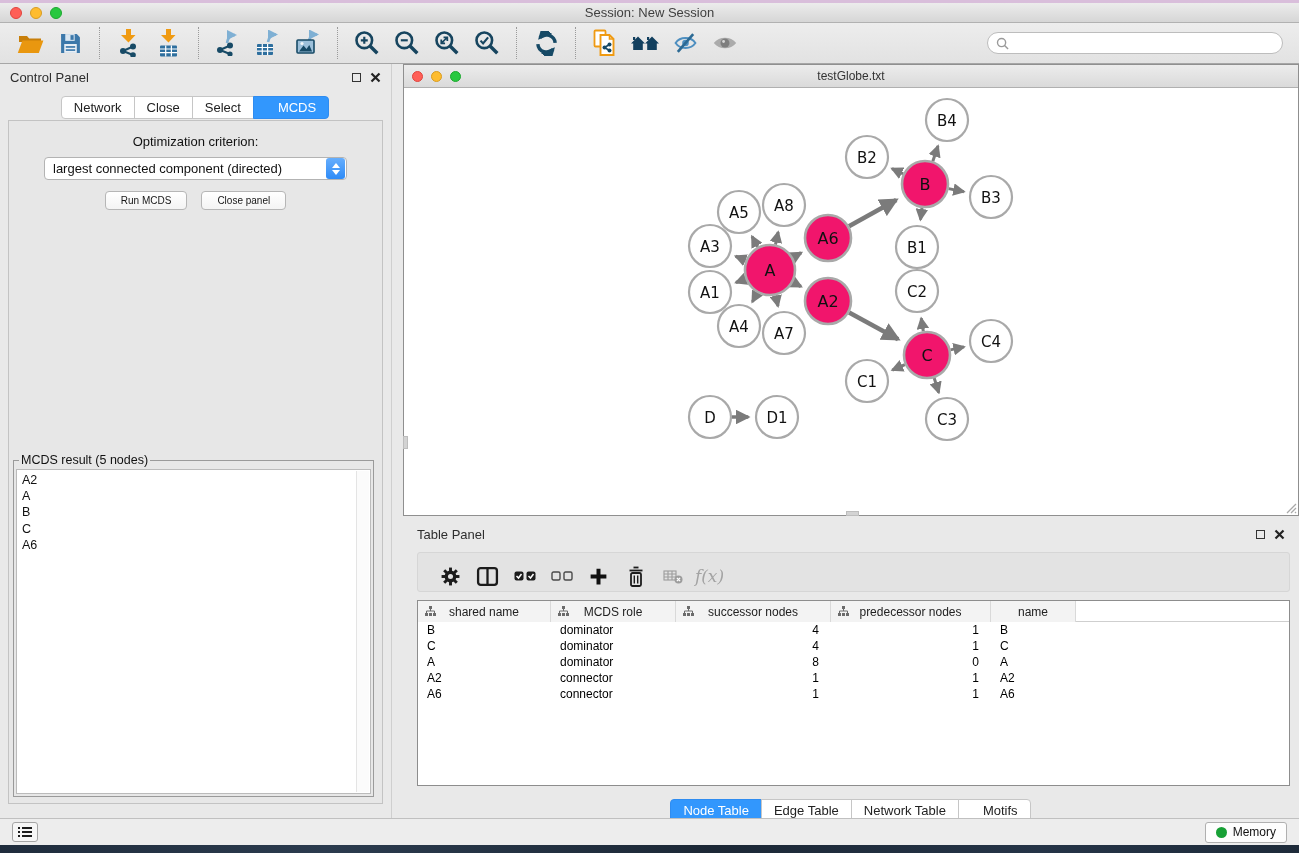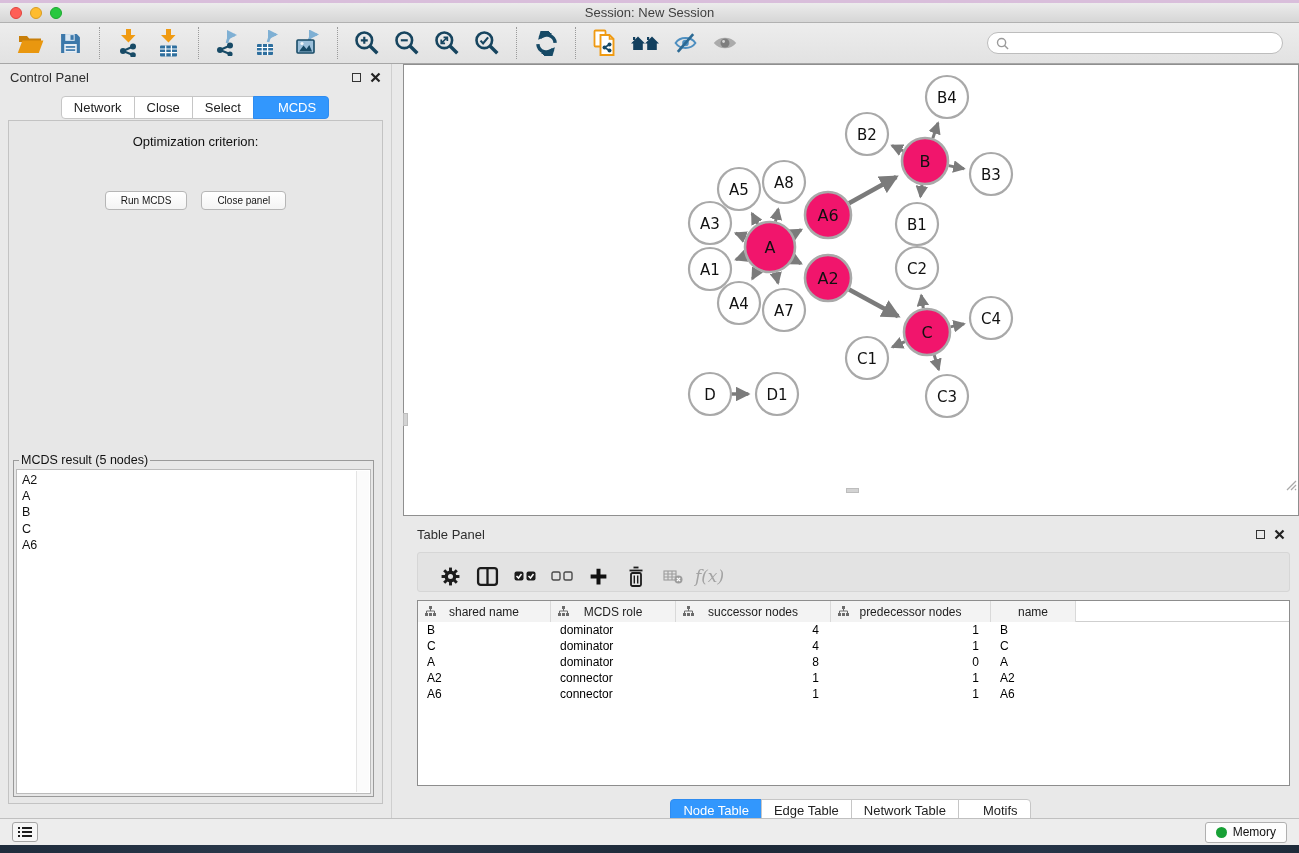--- a/index.html
+++ b/index.html
@@ -296,39 +296,54 @@
       </span>
     </div>
     <div class="seg-row" id="cp-tabs">
         <div class="seg">Network</div>
         <div class="seg">Close</div>
         <div class="seg">Select</div>
         <div class="seg active">MCDS</div>
       </div>
     <div class="cp-body">
       <div class="opt-label">Optimization criterion:</div>
+      <div class="dropdown">
+        <span class="dd-text">largest connected component (directed)</span>
+        <span class="dd-stepper">
+          <span class="chev-up"></span>
+            <span class="chev-dn"></span>
+        </span>
+      </div>
       <div class="btn-row">
         <button class="mac-btn">Run MCDS</button>
         <button class="mac-btn">Close panel</button>
       </div>
       <fieldset class="mcds-box">
         <legend>MCDS result (5 nodes)</legend>
         <div class="mcds-list" id="mcds-list">
           <div class="li">A2</div>
             <div class="li">A</div>
             <div class="li">B</div>
             <div class="li">C</div>
             <div class="li">A6</div>
             <div class="scroll-track"></div>
         </div>
       </fieldset>
     </div>
   </div>
 
   <div class="net-window">
+    <div class="net-titlebar">
+      <div class="net-lights">
+        <div class="light red"></div>
+        <div class="light yellow"></div>
+        <div class="light green"></div>
+      </div>
+      <div class="title">testGlobe.txt</div>
+    </div>
     <div class="net-canvas">
       <svg id="graph-svg" width="894" height="426" viewBox="0 0 894 426">
           <defs>
             <marker id="gArr" viewBox="0 0 10 10" refX="8.5" refY="5" markerWidth="4.2" markerHeight="4.2" orient="auto">
               <path d="M0 0 L10 5 L0 10 z" fill="#7b7b7b"></path>
             </marker>
           </defs>
           <line x1="353.74419094913236" y1="159.06977661450568" x2="348.0100126847672" y2="148.3413140553709" stroke="#7b7b7b" stroke-width="3" marker-end="url(#gArr)"></line>
           <line x1="371.4744579745723" y1="156.58287368948564" x2="374.18865230391555" y2="143.98125716039218" stroke="#7b7b7b" stroke-width="3" marker-end="url(#gArr)"></line>
           <line x1="341.8596060369833" y1="172.3438424147933" x2="331.62595666843316" y2="168.25038266737326" stroke="#7b7b7b" stroke-width="3" marker-end="url(#gArr)"></line>

